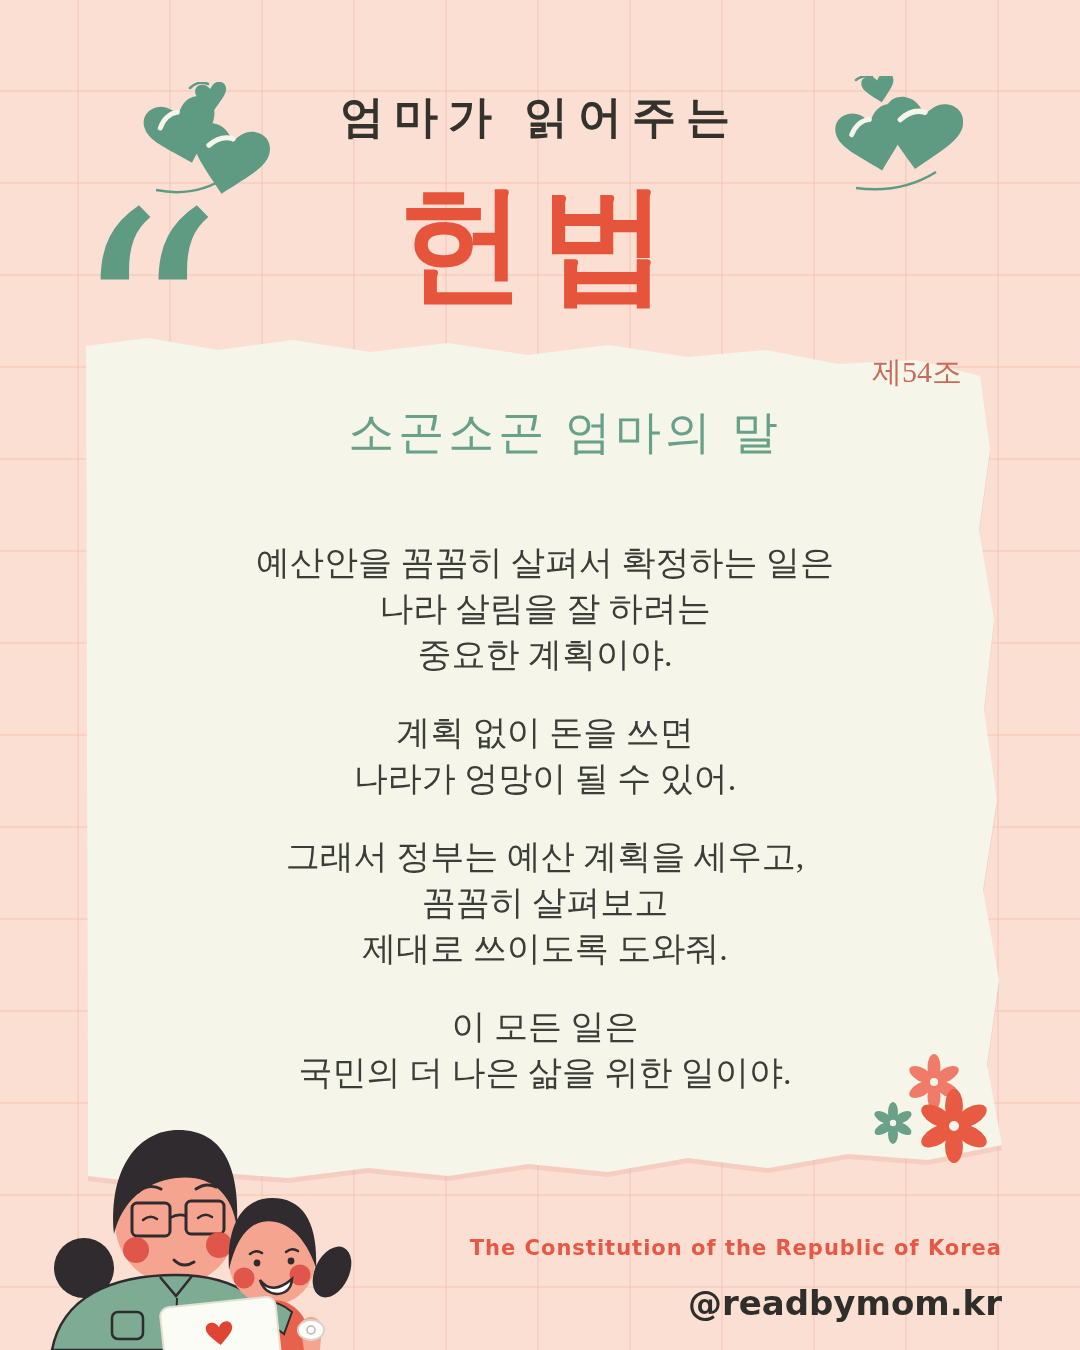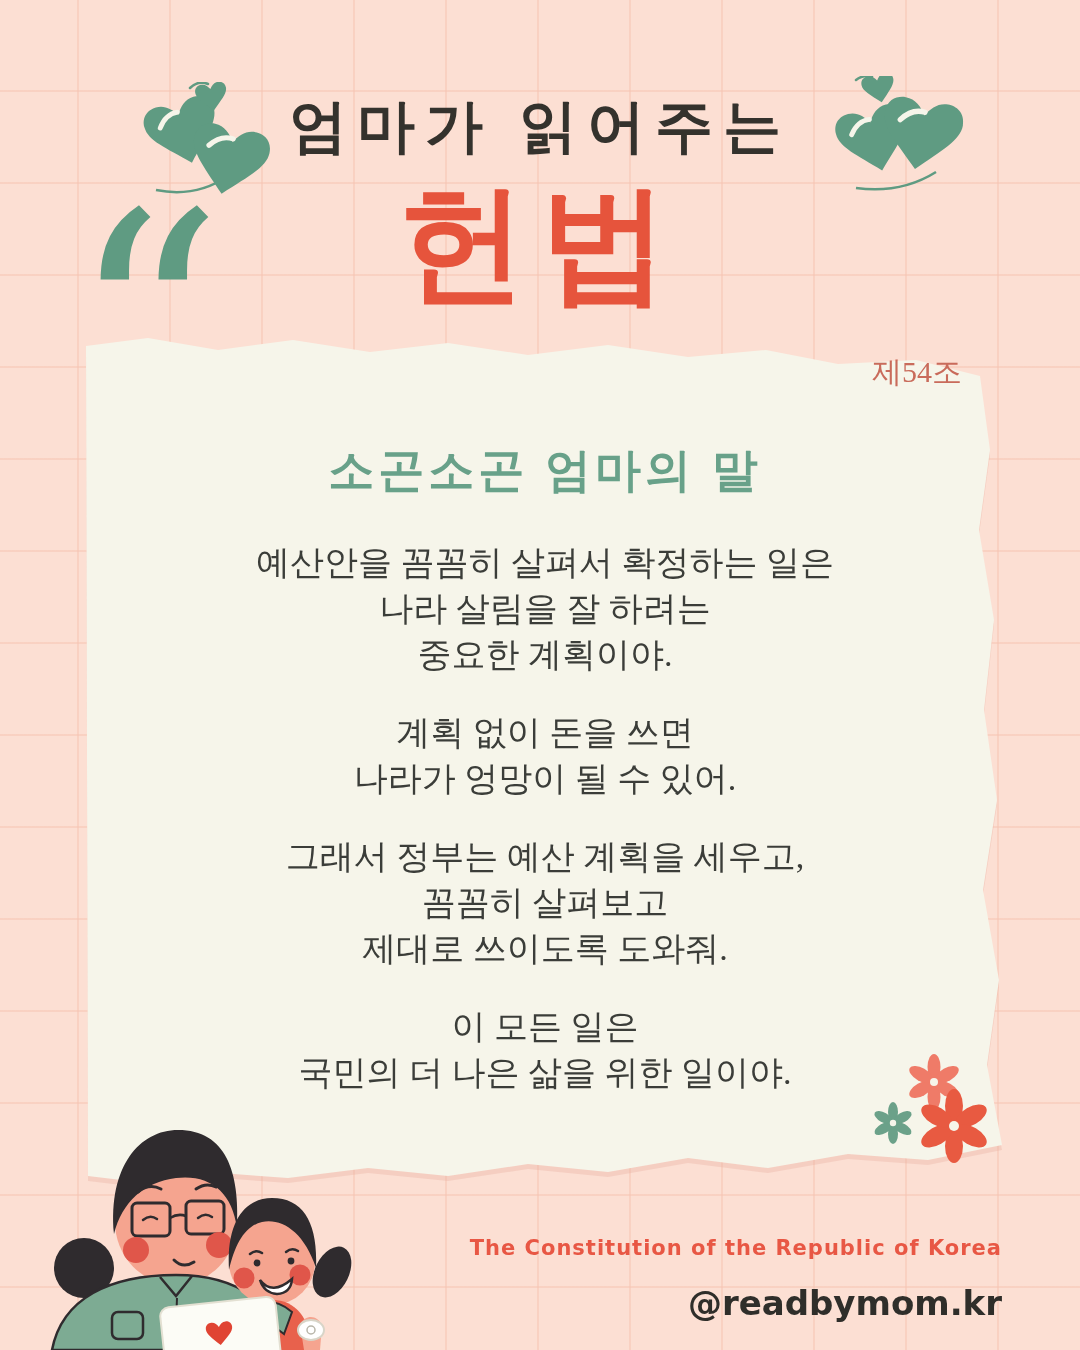--- a/index.html
+++ b/index.html
@@ -12,21 +12,21 @@
     background-image:
       linear-gradient(rgba(246,197,180,.55) 2px, transparent 2px),
       linear-gradient(90deg, rgba(246,197,180,.55) 2px, transparent 2px);
     background-size:92px 92px, 92px 92px;
     background-position:0 90px, 77px 0;
   }
   .abs{position:absolute;}
   .title-top{
     top:88px;left:0;width:100%;
     text-align:center;
-    font-size:58px;font-weight:700;letter-spacing:10px;
+    font-size:44px;font-weight:700;letter-spacing:10px;
     color:#34322d;
     font-family:"Liberation Sans","DejaVu Sans",sans-serif;
   }
   .title-main{
     top:158px;left:0;width:100%;
     text-align:center;
     font-size:128px;font-weight:900;letter-spacing:14px;
     color:#e6543c;
     font-family:Liberation Serif, serif;
   }
@@ -37,24 +37,25 @@
     color:#5f9b82;
     pointer-events:none;
   }
   .card-svg{left:78px;top:330px;}
   .article-label{
     top:352px;right:118px;
     font-size:30px;color:#c96b5b;
     font-family:"Liberation Serif","DejaVu Serif",serif;
   }
   .card-heading{
-    top:440px;left:80px;width:930px;
-    text-align:center;
-    font-size:46px;font-weight:700;letter-spacing:4px;
+    top:402px;left:80px;width:930px;
+    text-align:center;
+    font-size:46px;font-weight:400;letter-spacing:4px;
     color:#68a189;
+    padding-left:20px;
   }
   .card-body{
     top:540px;left:110px;width:870px;
     text-align:center;
     color:#3b3d39;
     font-family:"Liberation Serif","DejaVu Serif",serif;
   }
   .para{margin:0 0 32px 0;font-family:Liberation Serif, serif;}
   .para .line{display:block;font-size:34px;line-height:46px;}
   .footer-en{

